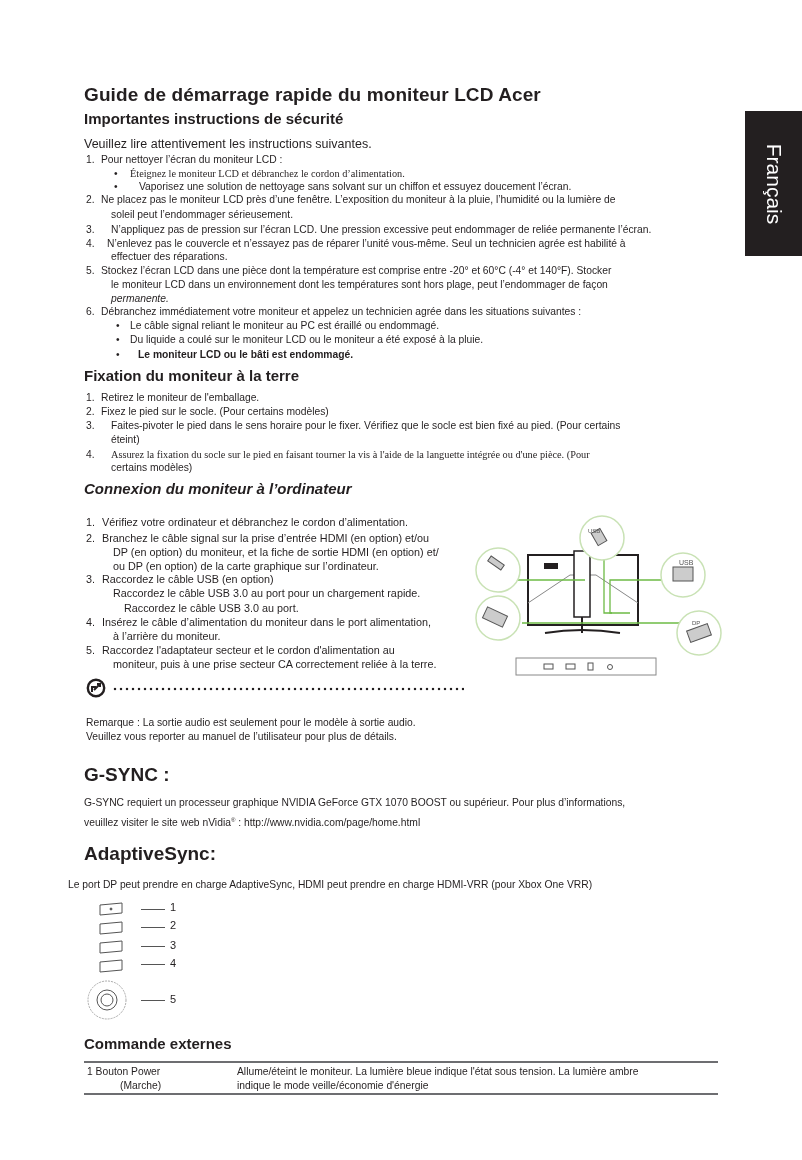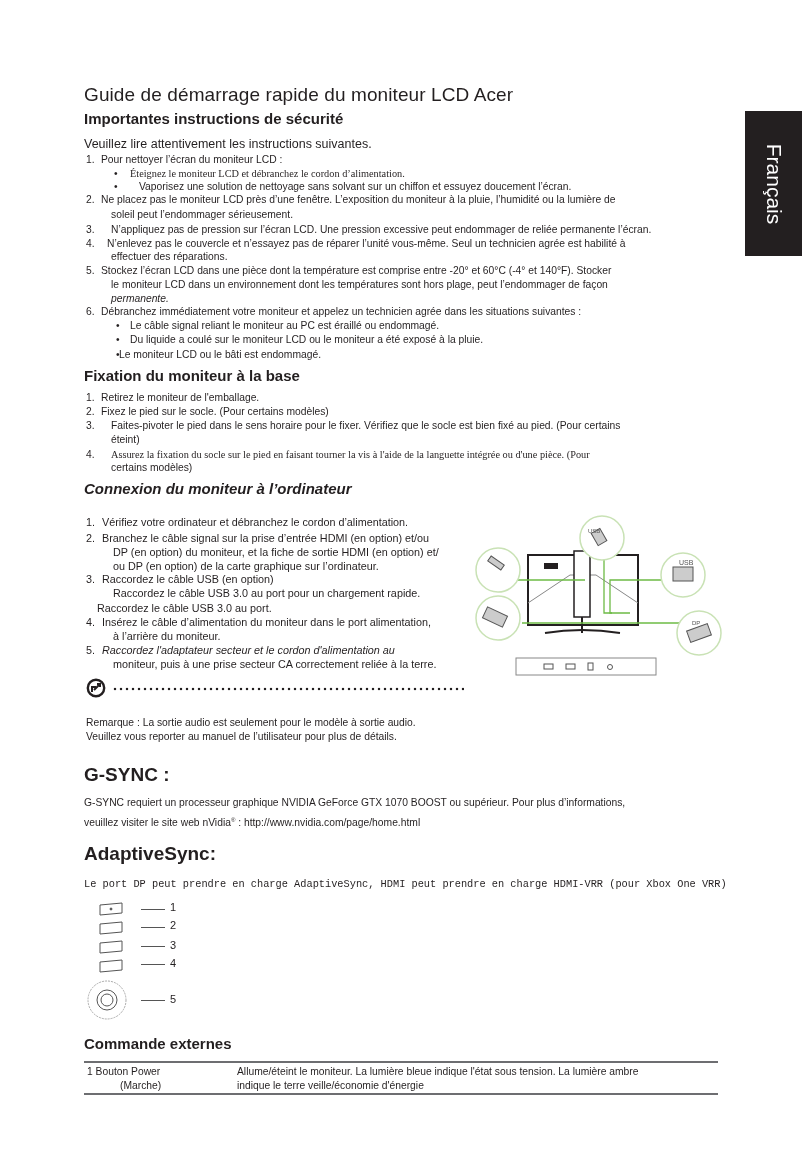--- a/index.html
+++ b/index.html
@@ -1,21 +1,21 @@
 <!DOCTYPE html>
 <html><head>
 <meta charset="utf-8">
 <style>
   html, body { margin: 0; padding: 0; background: #ffffff; }
   body {
     width: 802px; height: 1160px; position: relative; overflow: hidden;
     font-family: "Liberation Sans", sans-serif; color: #231f20;
   }
   .abs { position: absolute; }
-  .h1 { font-size: 19px; font-weight: normal; letter-spacing: 0.1px; }
+  .h1 { font-size: 19px; font-weight: bold; letter-spacing: 0.1px; }
   .h2 { font-size: 15px; font-weight: bold; }
   .h2big { font-size: 19px; font-weight: bold; }
   .t { font-size: 10.3px; line-height: 13px; white-space: nowrap; }
   .t2 { font-size: 10.8px; line-height: 14px; white-space: nowrap; }
   .lead { font-size: 12.5px; white-space: nowrap; }
   .lang-tab {
     position: absolute; left: 745px; top: 111px; width: 57px; height: 145px;
     background: #231f20;
   }
   .lang-tab span {
@@ -71,24 +71,24 @@
   <div class="abs t" style="left:111px; top:292px;font-style:italic;">permanente.</div>
 
   <div class="abs t" style="left:86px; top:305px;">6.</div>
   <div class="abs t" style="left:101px; top:305px;">Débranchez immédiatement votre moniteur et appelez un technicien agrée dans les situations suivantes :</div>
 
   <div class="abs t" style="left:116px; top:319px;">•</div>
   <div class="abs t" style="left:130px; top:319px;">Le câble signal reliant le moniteur au PC est éraillé ou endommagé.</div>
   <div class="abs t" style="left:116px; top:333px;">•</div>
   <div class="abs t" style="left:130px; top:333px;">Du liquide a coulé sur le moniteur LCD ou le moniteur a été exposé à la pluie.</div>
   <div class="abs t" style="left:116px; top:348px;">•</div>
-  <div class="abs t" style="left:119px; top:348px;">Le moniteur LCD ou le bâti est endommagé.</div>
-</div>
-
-<div class="abs h2" style="left:84px; top:367px;">Fixation du moniteur à la base</div>
+  <div class="abs t" style="left:138px; top:348px;font-weight:bold;">Le moniteur LCD ou le bâti est endommagé.</div>
+</div>
+
+<div class="abs h2" style="left:84px; top:367px;">Fixation du moniteur à la terre</div>
 <div>
   <div class="abs t" style="left:86px; top:391px;">1.</div>
   <div class="abs t" style="left:101px; top:391px;">Retirez le moniteur de l'emballage.</div>
   <div class="abs t" style="left:86px; top:405px;">2.</div>
   <div class="abs t" style="left:101px; top:405px;">Fixez le pied sur le socle. (Pour certains modèles)</div>
   <div class="abs t" style="left:86px; top:419px;">3.</div>
   <div class="abs t" style="left:111px; top:419px;">Faites-pivoter le pied dans le sens horaire pour le fixer. Vérifiez que le socle est bien fixé au pied. (Pour certains</div>
   <div class="abs t" style="left:111px; top:433px;">éteint)</div>
   <div class="abs t" style="left:86px; top:448px;">4.</div>
   <div class="abs t" style="left:111px; top:448px;font-family:Liberation Serif, serif;">Assurez la fixation du socle sur le pied en faisant tourner la vis à l'aide de la languette intégrée ou d'une pièce. (Pour</div>
@@ -99,26 +99,26 @@
 <div>
   <div class="abs t2" style="left:86px; top:515px;">1.</div>
   <div class="abs t2" style="left:102px; top:515px;">Vérifiez votre ordinateur et débranchez le cordon d’alimentation.</div>
   <div class="abs t2" style="left:86px; top:531px;">2.</div>
   <div class="abs t2" style="left:102px; top:531px;">Branchez le câble signal sur la prise d’entrée HDMI (en option) et/ou</div>
   <div class="abs t2" style="left:113px; top:545px;">DP (en option) du moniteur, et la fiche de sortie HDMI (en option) et/</div>
   <div class="abs t2" style="left:113px; top:559px;">ou DP (en option) de la carte graphique sur l’ordinateur.</div>
   <div class="abs t2" style="left:86px; top:572px;">3.</div>
   <div class="abs t2" style="left:102px; top:572px;">Raccordez le câble USB (en option)</div>
   <div class="abs t2" style="left:113px; top:586px;">Raccordez le câble USB 3.0 au port pour un chargement rapide.</div>
-  <div class="abs t2" style="left:97px; top:601px;">Raccordez le câble USB 3.0 au port.</div>
+  <div class="abs t2" style="left:124px; top:601px;">Raccordez le câble USB 3.0 au port.</div>
   <div class="abs t2" style="left:86px; top:615px;">4.</div>
   <div class="abs t2" style="left:102px; top:615px;">Insérez le câble d’alimentation du moniteur dans le port alimentation,</div>
   <div class="abs t2" style="left:113px; top:629px;">à l’arrière du moniteur.</div>
   <div class="abs t2" style="left:86px; top:643px;">5.</div>
-  <div class="abs t2" style="left:102px; top:643px;font-style:italic;">Raccordez l'adaptateur secteur et le cordon d'alimentation au</div>
+  <div class="abs t2" style="left:102px; top:643px;">Raccordez l'adaptateur secteur et le cordon d'alimentation au</div>
   <div class="abs t2" style="left:113px; top:657px;">moniteur, puis à une prise secteur CA correctement reliée à la terre.</div>
 </div>
 
 <div class="abs" style="left:470px; top:515px; width:260px; height:165px;">
   <svg width="260" height="165" viewBox="0 0 260 165" xmlns="http://www.w3.org/2000/svg">
 
     <rect x="58" y="40" width="110" height="70" fill="none" stroke="#231f20" stroke-width="2"></rect>
     <polyline points="58,88 100,60 126,60 168,88" fill="none" stroke="#888" stroke-width="1"></polyline>
     <rect x="104" y="36" width="16" height="66" fill="#fff" stroke="#231f20" stroke-width="1.5"></rect>
     <line x1="112" y1="102" x2="112" y2="118" stroke="#231f20" stroke-width="2"></line>
@@ -163,21 +163,21 @@
 <div class="abs t" style="left:86px; top:716px;">Remarque : La sortie audio est seulement pour le modèle à sortie audio.</div>
 <div class="abs t" style="left:86px; top:730px;">Veuillez vous reporter au manuel de l’utilisateur pour plus de détails.</div>
 
 <div class="abs h2big" style="left:84px; top:764px;">G-SYNC :</div>
 <div class="abs t" style="left:84px; top:796px;">G-SYNC requiert un processeur graphique NVIDIA GeForce GTX 1070 BOOST ou supérieur. Pour plus d’informations,</div>
 <div class="abs t" style="left:84px; top:814px;">
   <span>veuillez visiter le site web nVidia</span><sup style="font-size:6px;">®</sup><span> : http://www.nvidia.com/page/home.html</span>
 </div>
 
 <div class="abs h2big" style="left:84px; top:843px;">AdaptiveSync:</div>
-<div class="abs t" style="left:84px; top:878px;font-family:Liberation Mono, monospace;">Le port DP peut prendre en charge AdaptiveSync, HDMI peut prendre en charge HDMI-VRR (pour Xbox One VRR)</div>
+<div class="abs t" style="left:68px; top:878px;">Le port DP peut prendre en charge AdaptiveSync, HDMI peut prendre en charge HDMI-VRR (pour Xbox One VRR)</div>
 
 <div class="abs" style="left:84px; top:895px; width:70px; height:130px;">
   <svg width="70" height="130" viewBox="0 0 70 130">
     <g fill="none" stroke="#555" stroke-width="1">
       <path d="M16,10 L38,8 L38,18 L16,20 Z"></path>
         <circle cx="27" cy="14" r="1" fill="#555"></circle>
       <path d="M16,29 L38,27 L38,37 L16,39 Z"></path>
       <path d="M16,48 L38,46 L38,56 L16,58 Z"></path>
       <path d="M16,67 L38,65 L38,75 L16,77 Z"></path>
       <circle cx="23" cy="105" r="19" stroke="#aaa" stroke-dasharray="2,1"></circle>
@@ -196,15 +196,15 @@
 <div class="btn-num" style="top:957px;">4</div>
 <div class="btn-line" style="top:1000px;"></div>
 <div class="btn-num" style="top:993px;">5</div>
 
 <div class="abs h2" style="left:84px; top:1035px;">Commande externes</div>
 <div class="rule thick" style="top:1061px;"></div>
 <div>
   <div class="abs t" style="left:87px; top:1065px;">1 Bouton Power</div>
   <div class="abs t" style="left:120px; top:1079px;">(Marche)</div>
   <div class="abs t" style="left:237px; top:1065px;">Allume/éteint le moniteur. La lumière bleue indique l'état sous tension. La lumière ambre</div>
-  <div class="abs t" style="left:237px; top:1079px;">indique le terre veille/économie d'énergie</div>
+  <div class="abs t" style="left:237px; top:1079px;">indique le mode veille/économie d'énergie</div>
 </div>
 <div class="rule thick" style="top:1093px;"></div>
 
 </body></html>

